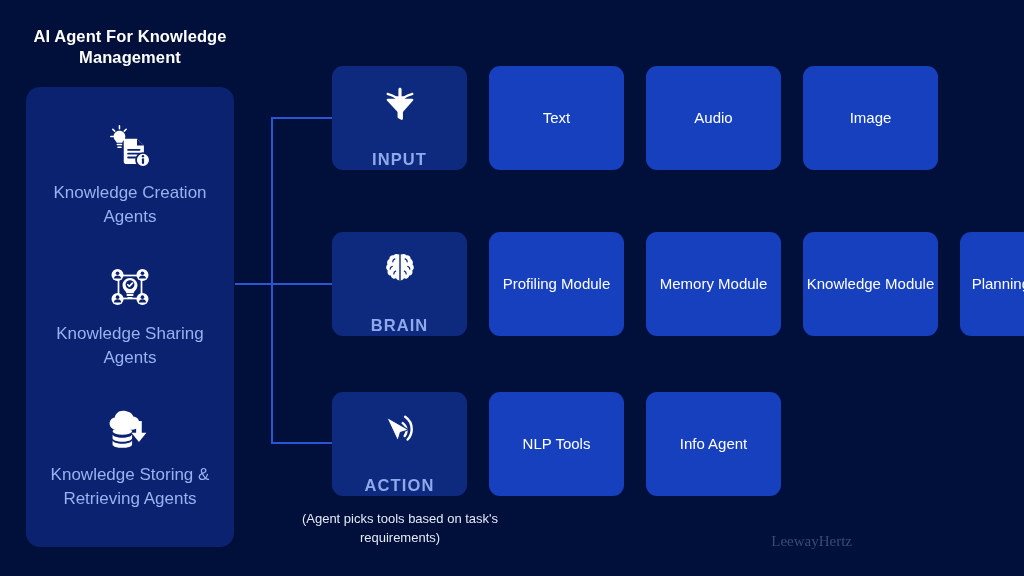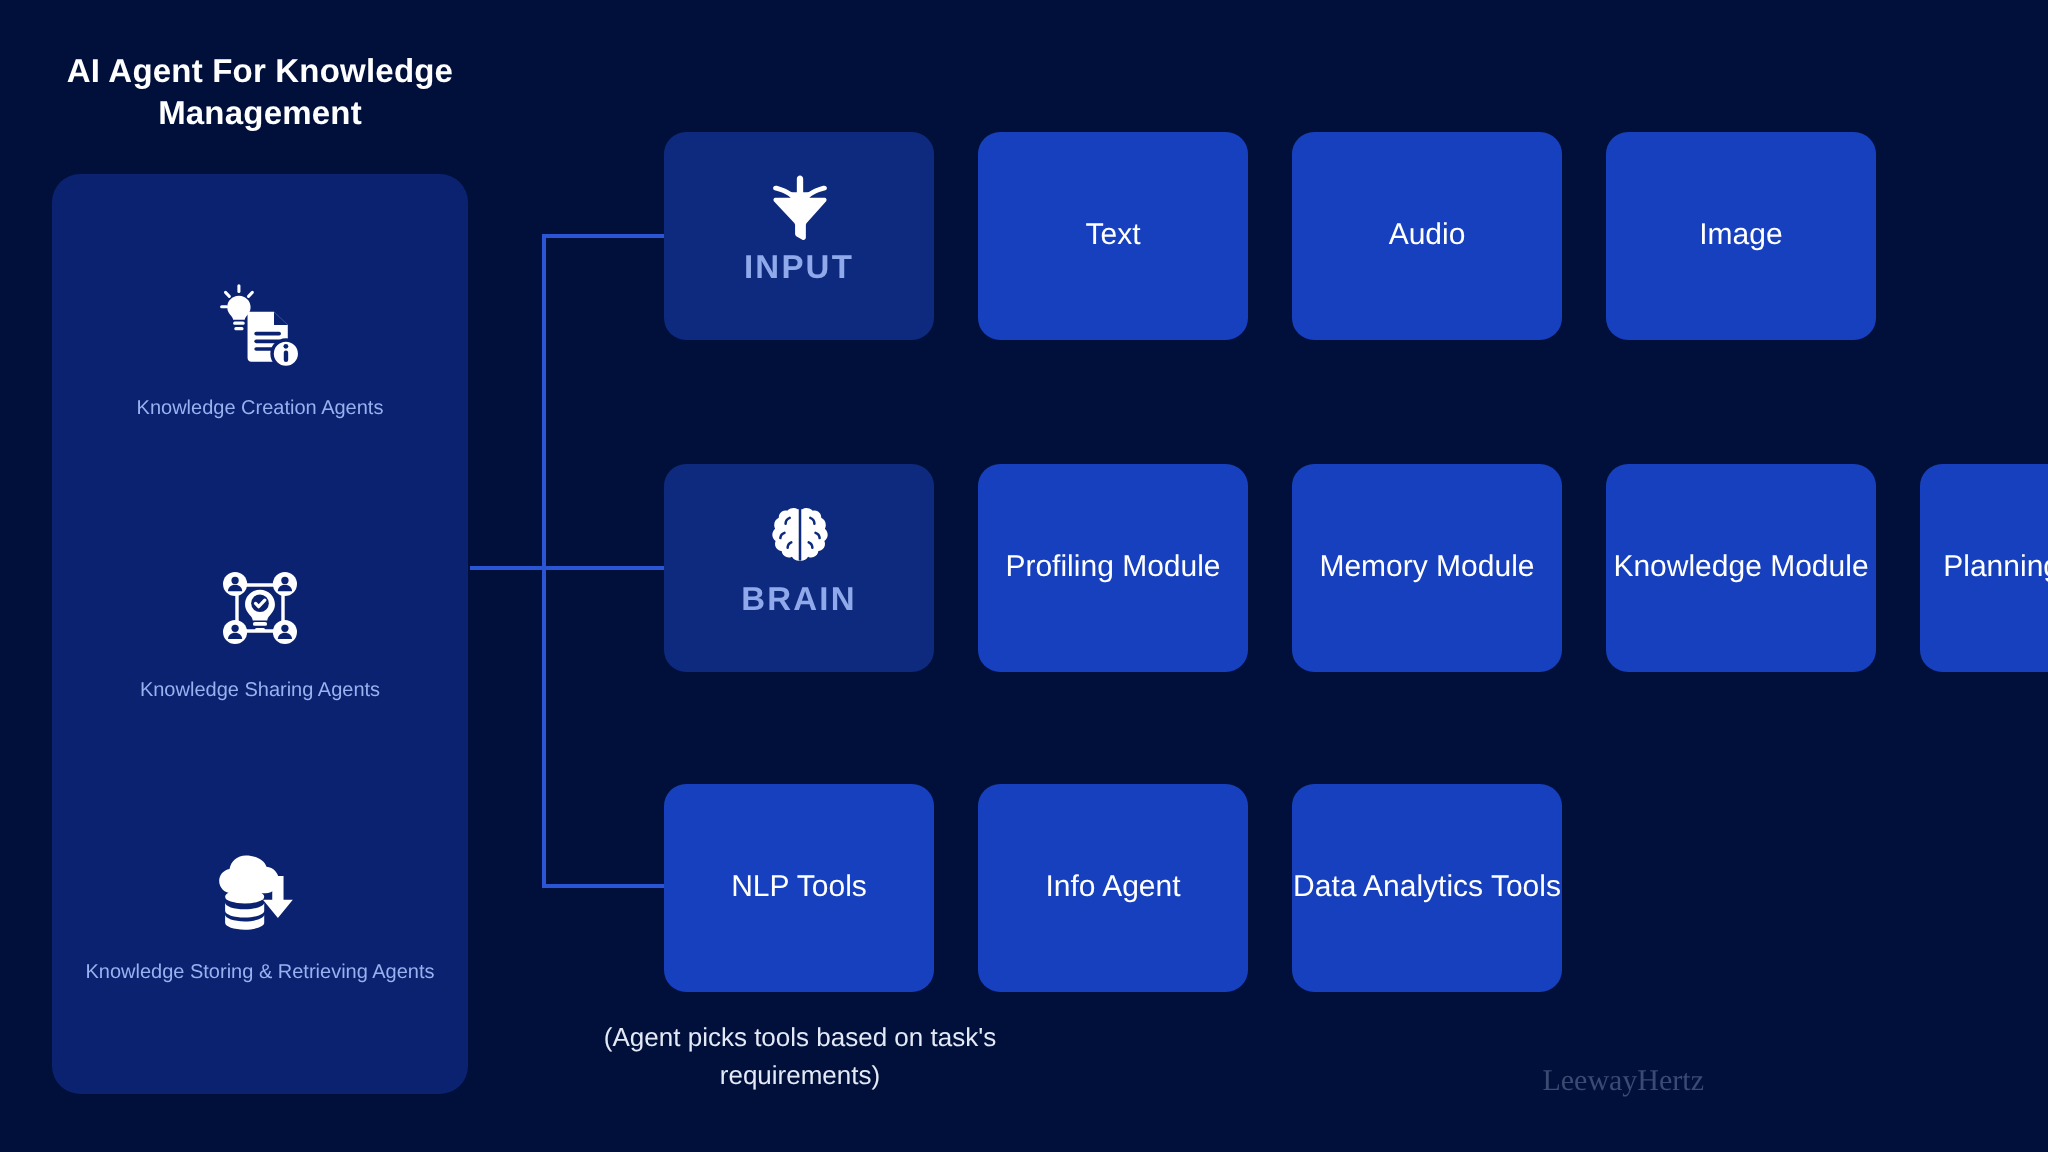--- a/index.html
+++ b/index.html
@@ -21,21 +21,21 @@
   
   .sidebar {
     position:absolute; left:26px; top:87px; width:208px; height:460px;
     background:#0a2270; border-radius:14px;
     display:flex; flex-direction:column; justify-content:space-around;
     align-items:center; padding:18px 0;
   }
   .side-item { width:100%; display:flex; flex-direction:column; align-items:center; }
   .side-icon { width:46px; height:46px; display:block; margin-bottom:12px; }
   .side-label {
-    color:#97b2ef; font-size:10px; line-height:1.42; text-align:center;
+    color:#97b2ef; font-size:17px; line-height:1.42; text-align:center;
     width:175px;
   }
 
   
   .conn { position:absolute; background:#2a56d6; }
   .conn-v   { left:271px; top:118px; width:1.6px; height:326px; }
   .conn-h1  { left:271px; top:117px; width:62px; height:1.6px; }
   .conn-h2  { left:235px; top:283px; width:98px; height:1.6px; }
   .conn-h3  { left:271px; top:442px; width:62px; height:1.6px; }
 
@@ -49,21 +49,21 @@
     width:135px; height:104px; border-radius:11px;
     display:flex; flex-direction:column; align-items:center; justify-content:center;
     color:#ffffff; font-size:15px; line-height:1.33; text-align:right;
   }
   .card-main {
     background:#0e2a7e; justify-content:flex-start; padding-top:19px;
   }
   .card-main .main-icon { width:38px; height:38px; display:block; }
   .card-main .main-label {
     color:#8fa9ea; font-size:16.5px; font-weight:bold; letter-spacing:1.1px;
-    margin-top:1px;
+    margin-top:26px;
   }
   .card-sub { background:#1740bf; }
 
   
   .caption {
     position:absolute; left:288px; top:510px; width:224px;
     color:#e4e9f7; font-size:13px; line-height:1.45; text-align:center;
   }
 
   
@@ -201,21 +201,32 @@
       </span>
       <span class="main-label">BRAIN</span>
     </div>
     <div class="card card-sub">Profiling Module</div>
     <div class="card card-sub">Memory Module</div>
     <div class="card card-sub">Knowledge Module</div>
     <div class="card card-sub">Planning Module</div>
   </div>
 
   <div class="row row-action">
+    <div class="card card-main">
+      <span class="main-icon">
+        <svg viewBox="0 0 48 48" width="38" height="38">
+          <g fill="none" stroke="#ffffff" stroke-linecap="round">
+            <path d="M30.5 7.2a19 19 0 0 1 8.3 15.7 19 19 0 0 1-5.2 13.1" stroke-width="3.1"></path>
+            <path d="M27.5 15.3a11.6 11.6 0 0 1 4.7 9.4c0 2.6-.8 5-2.3 6.9" stroke-width="3.1"></path>
+          </g>
+          <path d="M9.5 9.2c-.8-.4-1.6.4-1.2 1.2l11.7 24.9c.4.9 1.7.8 2-.2l2.5-8 8-2.6c1-.3 1.1-1.6.2-2L9.5 9.2z" fill="#ffffff" stroke="#0e2a7e" stroke-width="1.3"></path>
+        </svg>
+      </span>
+      <span class="main-label">ACTION</span>
+    </div>
     <div class="card card-sub">NLP Tools</div>
     <div class="card card-sub">Info Agent</div>
-    <div class="card card-sub">Data Analytics Tools</div>
   </div>
 
   <div class="caption">(Agent picks tools based on task's requirements)</div>
   <div class="watermark">LeewayHertz</div>
 
 </div>
 
 </body></html>

